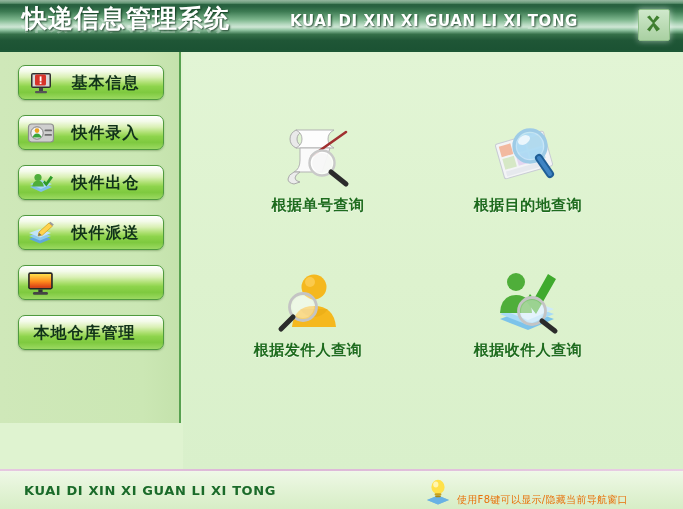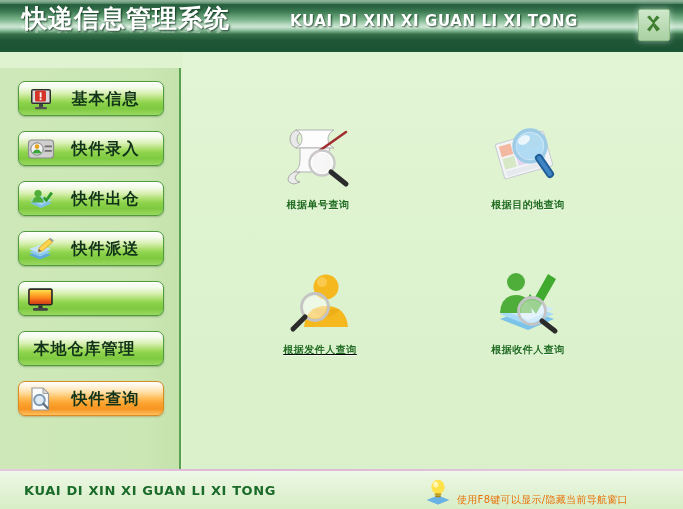--- a/index.html
+++ b/index.html
@@ -118,23 +118,23 @@
     border-radius: 2px;
     box-shadow: 0 0 6px rgba(255,255,255,.55);
     cursor: pointer;
   }
   .close-btn svg { display: block; }
 
   
   .sidebar {
     position: absolute;
     left: 0;
-    top: 68px;
+    top: 52px;
     width: 181px;
-    height: 417px;
+    height: 371px;
     background: linear-gradient(to right, #cfe8b9 0%, #cbe7b4 80%, #c4e2ac 100%);
     border-right: 2px solid #57a150;
     box-sizing: border-box;
   }
   .nav-btn {
     position: absolute;
     left: 18px;
     width: 146px;
     height: 35px;
     border-radius: 7px;
@@ -209,21 +209,21 @@
   }
   .tile .tile-ico {
     height: 78px;
     display: flex;
     align-items: flex-end;
     justify-content: center;
   }
   .tile .tile-ico svg { display: block; }
   .tile .tile-label {
     margin-top: 6px;
-    font-size: 10px;
+    font-size: 15px;
     font-weight: bold;
     color: #1d6b1d;
     letter-spacing: .5px;
     line-height: 18px;
     white-space: nowrap;
     text-shadow: 0 1px 0 rgba(255,255,255,.6);
   }
 
   
   .divider {
@@ -365,32 +365,20 @@
         </defs>
         <rect x="11.5" y="18" width="4" height="2.6" fill="#333"></rect>
         <rect x="6.5" y="20.5" width="14" height="2.4" rx="1.2" fill="#444"></rect>
       </svg>
     </div>
 
     <div class="nav-btn no-ico" style="top:263px">
       <span class="nav-label">本地仓库管理</span>
     </div>
 
-    <div class="nav-btn selected" style="top:313px">
-      <span class="nav-ico">
-        <svg width="26" height="26" viewBox="0 0 26 26">
-          <path d="M4 2 h11 l5.5 5.5 V24 H4 Z" fill="#fbfbfb" stroke="#9a9a9a" stroke-width="1.2"></path>
-          <path d="M15 2 v5.5 h5.5 Z" fill="#dcdcdc" stroke="#9a9a9a" stroke-width="1"></path>
-          <circle cx="11.5" cy="14" r="5.2" fill="none" stroke="#7e9bb5" stroke-width="2.1"></circle>
-          <circle cx="11.5" cy="14" r="4" fill="#cfe0ee" opacity=".6"></circle>
-          <line x1="15.3" y1="17.8" x2="19.5" y2="22" stroke="#5a6d7e" stroke-width="2.3" stroke-linecap="round"></line>
-        </svg>
-      </span>
-      <span class="nav-label">快件查询</span>
-    </div>
 
   </div>
 
   <div class="main">
 
     <div class="tile" style="left:50px; top:60px;">
       <div class="tile-ico">
         <svg width="84" height="70" viewBox="0 0 84 70">
           <path d="M20 10 q-6 3 -6 9 t6 9 l6 -2 q-5 -2 -5 -7 t5 -7 z" fill="#e9e9e9" stroke="#aaa" stroke-width="1"></path>
           <path d="M20 10 L58 10 q-6 3 -6 9 t6 9 L20 28 q6 -3 6 -9 t-6 -9 z" fill="#fdfdfd" stroke="#b3b3b3" stroke-width="1"></path>
@@ -421,21 +409,21 @@
           <circle cx="44" cy="26" r="16" fill="#bfe3f7" fill-opacity=".85" stroke="#9ecbe6" stroke-width="3.4"></circle>
           <circle cx="44" cy="26" r="13" fill="#9fd3f0" opacity=".55"></circle>
           <ellipse cx="38" cy="20" rx="6.5" ry="4.2" fill="#ffffff" opacity=".75" transform="rotate(-30 38 20)"></ellipse>
           <line x1="53" y1="38" x2="64" y2="54" stroke="#1f5e96" stroke-width="8" stroke-linecap="round"></line>
           <line x1="53" y1="38" x2="64" y2="54" stroke="#3f84c4" stroke-width="4" stroke-linecap="round"></line>
         </svg>
       </div>
       <div class="tile-label">根据目的地查询</div>
     </div>
 
-    <div class="tile" style="left:52px; top:205px;text-decoration:underline;">
+    <div class="tile" style="left:40px; top:205px;">
       <div class="tile-ico">
         <svg width="84" height="66" viewBox="0 0 84 66">
           <circle cx="48" cy="18" r="12.5" fill="#f5b81e"></circle>
           <circle cx="44" cy="13" r="5" fill="#ffd66b" opacity=".6"></circle>
           <path d="M26 58 q2 -21 22 -21 t22 21 z" fill="#f5b81e"></path>
           <path d="M34 40 q6 8 14 8 t14 -8" fill="#e5a712" opacity=".5"></path>
           <circle cx="37" cy="38" r="13.5" fill="#ffffff" fill-opacity=".35" stroke="#c4c4c4" stroke-width="2.8"></circle>
           <circle cx="37" cy="38" r="11" fill="#ffffff" opacity=".22"></circle>
           <line x1="27" y1="48" x2="15" y2="60" stroke="#2b2b2b" stroke-width="5" stroke-linecap="round"></line>
         </svg>

